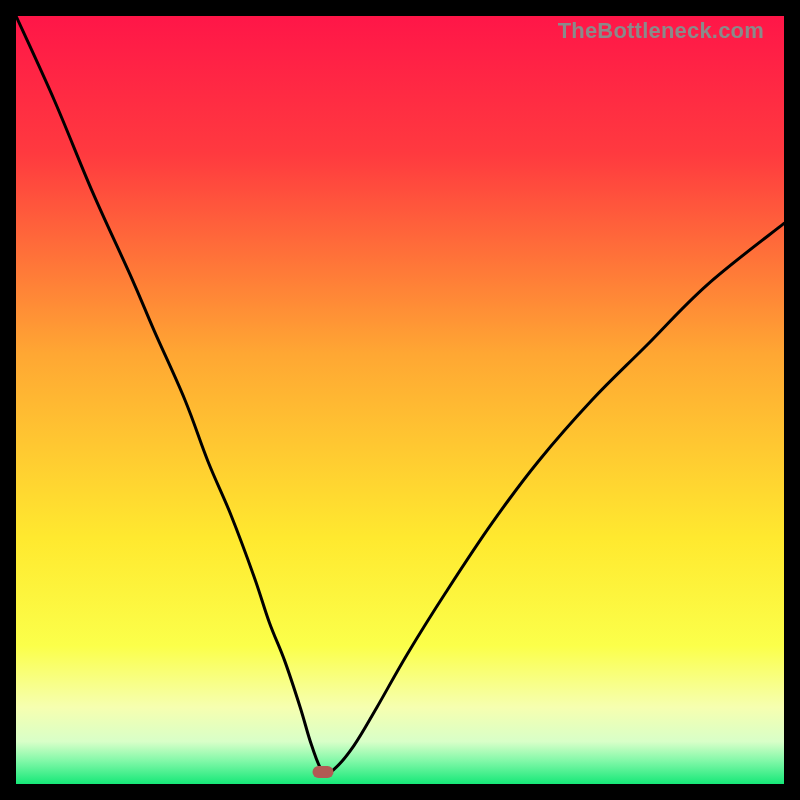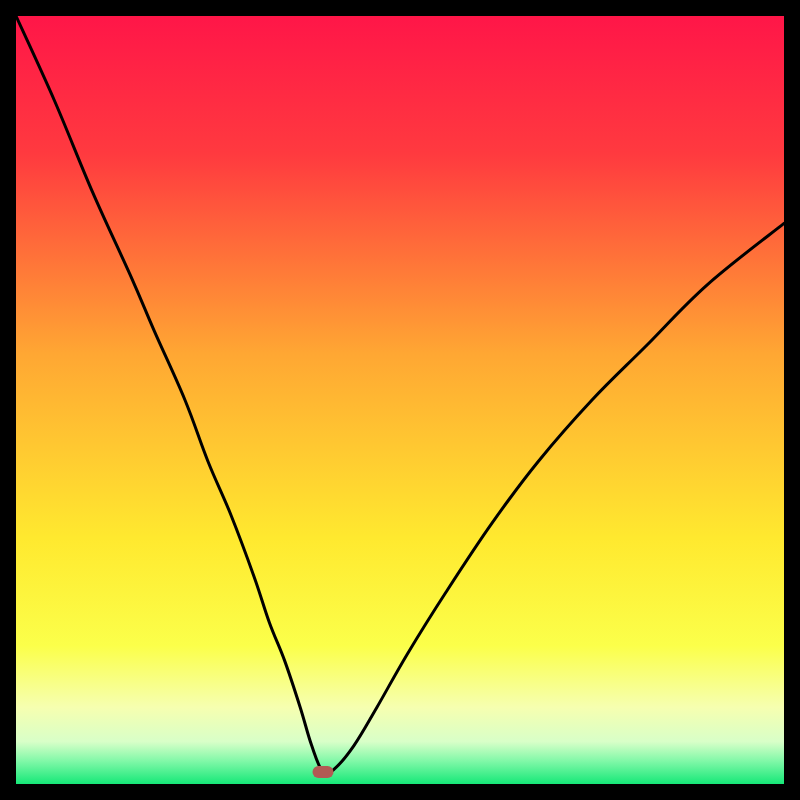--- a/index.html
+++ b/index.html
@@ -60,14 +60,15 @@
 </style>
 </head>
 <body>
 <div class="frame">
   <div class="plot">
     <div class="gradient" id="grad" style="background: linear-gradient(rgb(255, 22, 72) 0%, rgb(255, 58, 63) 18%, rgb(255, 167, 51) 44%, rgb(255, 233, 47) 68%, rgb(251, 255, 74) 82%, rgb(246, 255, 176) 90%, rgb(216, 255, 200) 94.5%, rgb(129, 248, 168) 97%, rgb(22, 232, 120) 100%);"></div>
     <svg class="curve" viewBox="0 0 768 768" preserveAspectRatio="none">
       <path id="curve-path" fill="none" stroke="#000000" stroke-width="3" stroke-linecap="round" stroke-linejoin="round" d="M 0.00 0.00 C 6.91 15.21, 24.58 52.68, 38.40 84.48 C 52.22 116.28, 62.98 144.84, 76.80 176.64 C 90.62 208.44, 104.14 236.24, 115.20 261.12 C 126.26 286.00, 128.56 292.76, 138.24 314.88 C 147.92 337.00, 159.28 360.50, 168.96 384.00 C 178.64 407.50, 183.71 424.70, 192.00 445.44 C 200.29 466.18, 206.75 478.46, 215.04 499.20 C 223.33 519.94, 231.17 541.29, 238.08 560.64 C 244.99 579.99, 247.91 591.51, 253.44 606.72 C 258.97 621.93, 263.27 629.91, 268.80 645.12 C 274.33 660.33, 279.32 675.99, 284.16 691.20 C 289.00 706.41, 291.53 717.85, 295.68 729.60 C 299.83 741.35, 303.05 752.33, 307.20 756.48 C 311.35 760.63, 313.19 757.48, 318.72 752.64 C 324.25 747.80, 330.32 740.66, 337.92 729.60 C 345.52 718.54, 351.28 707.79, 360.96 691.20 C 370.64 674.61, 379.24 658.18, 391.68 637.44 C 404.12 616.70, 414.87 599.50, 430.08 576.00 C 445.29 552.50, 459.57 530.38, 476.16 506.88 C 492.75 483.38, 504.27 467.56, 522.24 445.44 C 540.21 423.32, 556.65 404.74, 576.00 384.00 C 595.35 363.26, 609.02 350.98, 629.76 330.24 C 650.50 309.50, 666.32 290.92, 691.20 268.80 C 716.08 246.68, 754.18 218.42, 768.00 207.36"></path>
     </svg>
     <div class="marker" id="marker" style="left: 307.2px; top: 756.48px; background: rgb(178, 90, 84);"></div>
+    <div class="watermark">TheBottleneck.com</div>
   </div>
 </div>
 
 </body></html>

